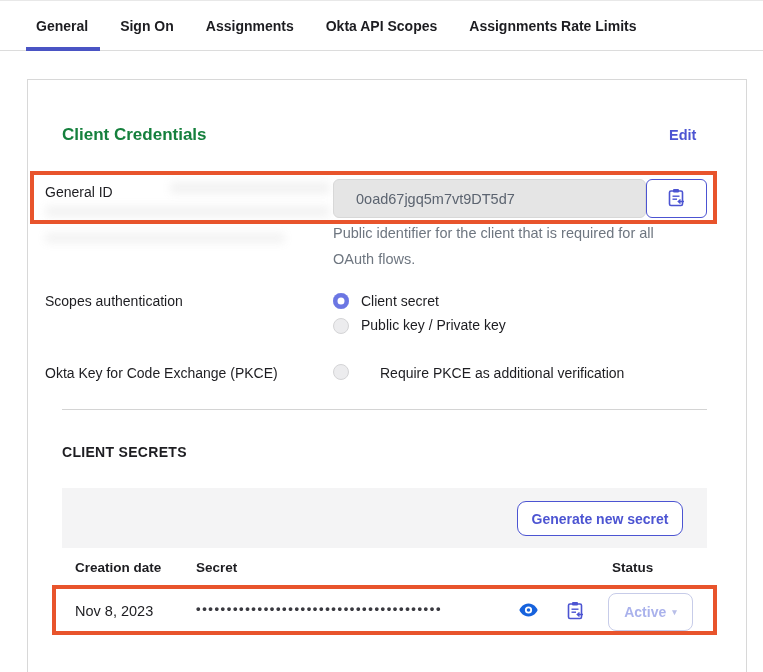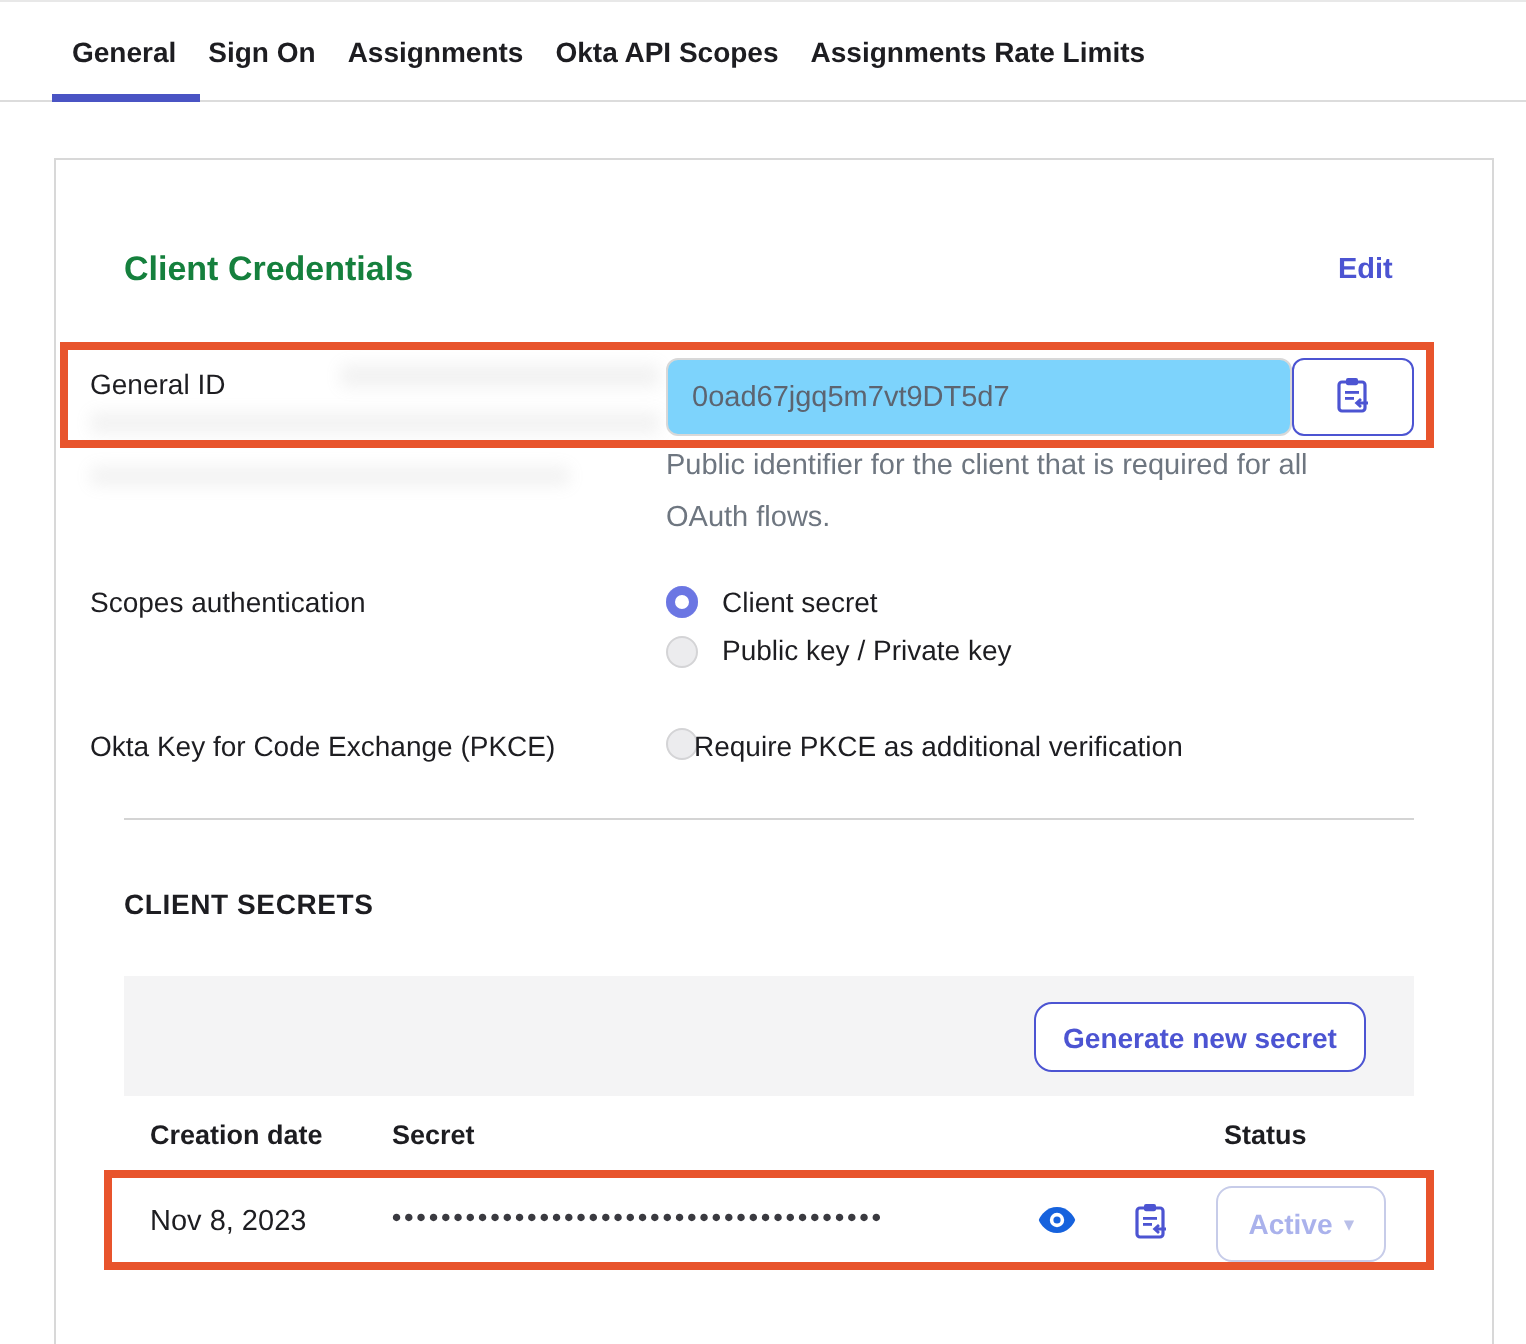--- a/index.html
+++ b/index.html
@@ -1,41 +1,41 @@
 <!DOCTYPE html>
 <html><head>
 <meta charset="utf-8">
 <style>
   * { margin:0; padding:0; box-sizing:border-box; }
   html,body { background:#fff; }
   body { font-family:"Liberation Sans", sans-serif; color:#1d1d21; }
   #page { position:relative; width:763px; height:672px; background:#fff; overflow:hidden; border-top:1px solid #e8e8e8; }
 
   
-  .tabbar { position:absolute; left:0; top:0; width:763px; height:50px; display:flex; align-items:center; padding-left:36px; gap:16px; }
+  .tabbar { position:absolute; left:0; top:0; width:763px; height:50px; display:flex; align-items:center; padding-left:36px; gap:32px; }
   .tabbar-border { position:absolute; left:0; top:49px; width:763px; height:1px; background:#dcdcdc; }
   .tab { position:relative; font-size:14px; font-weight:700; color:#1d1d21; height:50px; display:flex; align-items:center; cursor:pointer; white-space:nowrap; }
   .tab.active::after { content:""; position:absolute; left:-10px; right:-12px; bottom:0; height:4px; background:#4a54c4; }
 
   
   .card { position:absolute; left:27px; top:78px; width:720px; height:640px; background:#fff; border:1px solid #d8d8d8; }
 
   .section-heading { position:absolute; left:62px; top:124px; font-size:17px; font-weight:700; color:#15803d; }
   .edit-link { position:absolute; left:669px; top:126px; font-size:14.5px; font-weight:700; color:#4c54d2; cursor:pointer; }
 
   
   .hl-box { position:absolute; border:4px solid #e8542c; background:transparent; pointer-events:none; }
   .hl-client-id { left:30px; top:170px; width:687px; height:53px; }
   .hl-secret-row { left:52px; top:584px; width:665px; height:50px; }
 
   .field-label { position:absolute; font-size:14px; color:#1d1d21; }
 
   .redacted { position:absolute; background:#9a9a9a; opacity:.12; filter:blur(4px); border-radius:3px; }
 
-  .client-id-input { position:absolute; left:333px; top:178px; width:313px; height:39px; background:#7dd3fc; border:1px solid #d8d8d8; border-radius:6px; padding:0 12px; font-family:"Liberation Sans", sans-serif; font-size:14.5px; color:#5c6470; }
+  .client-id-input { position:absolute; left:333px; top:178px; width:313px; height:39px; background:#e5e5e5; border:1px solid #d8d8d8; border-radius:6px; padding:0 22px; font-family:"Liberation Sans", sans-serif; font-size:14.5px; color:#5c6470; }
   .copy-btn { position:absolute; left:646px; top:178px; width:61px; height:39px; background:#fff; border:1px solid #4c54d2; border-radius:6px; display:flex; align-items:center; justify-content:center; cursor:pointer; }
 
   .help-text { position:absolute; left:333px; top:219px; width:336px; font-size:14.5px; line-height:26px; color:#6e7680; }
 
   
   .radio { position:absolute; width:16px; height:16px; border-radius:50%; }
   .radio.sel { background:#6b76e3; box-shadow:inset 0 0 0 4.5px #6b76e3, inset 0 0 0 16px #fff; border:none; }
   .radio.sel::after { content:""; position:absolute; left:5px; top:5px; width:6px; height:6px; border-radius:50%; background:#fff; }
   .radio.unsel { background:#ececee; border:1px solid #d4d4d6; }
   .opt-label { position:absolute; font-size:14px; color:#1d1d21; }
@@ -97,21 +97,21 @@
   <p class="help-text">Public identifier for the client that is required for all OAuth flows.</p>
 
   <span class="field-label" style="left:45px; top:292px;">Scopes authentication</span>
   <span class="radio sel" style="left:333px; top:292px;"></span>
   <span class="opt-label" style="left:361px; top:292px;">Client secret</span>
   <span class="radio unsel" style="left:333px; top:317px;"></span>
   <span class="opt-label" style="left:361px; top:316px;">Public key / Private key</span>
 
   <span class="field-label" style="left:45px; top:364px;">Okta Key for Code Exchange (PKCE)</span>
   <span class="radio unsel" style="left:333px; top:363px;"></span>
-  <span class="opt-label" style="left:347px; top:364px;">Require PKCE as additional verification</span>
+  <span class="opt-label" style="left:380px; top:364px;">Require PKCE as additional verification</span>
 
   <div class="divider"></div>
 
   <h3 class="secrets-heading">CLIENT SECRETS</h3>
   <div class="secrets-panel"></div>
   <button class="generate-btn">Generate new secret</button>
 
   <span class="col-header" style="left:75px;">Creation date</span>
   <span class="col-header" style="left:196px;">Secret</span>
   <span class="col-header" style="left:612px;">Status</span>

